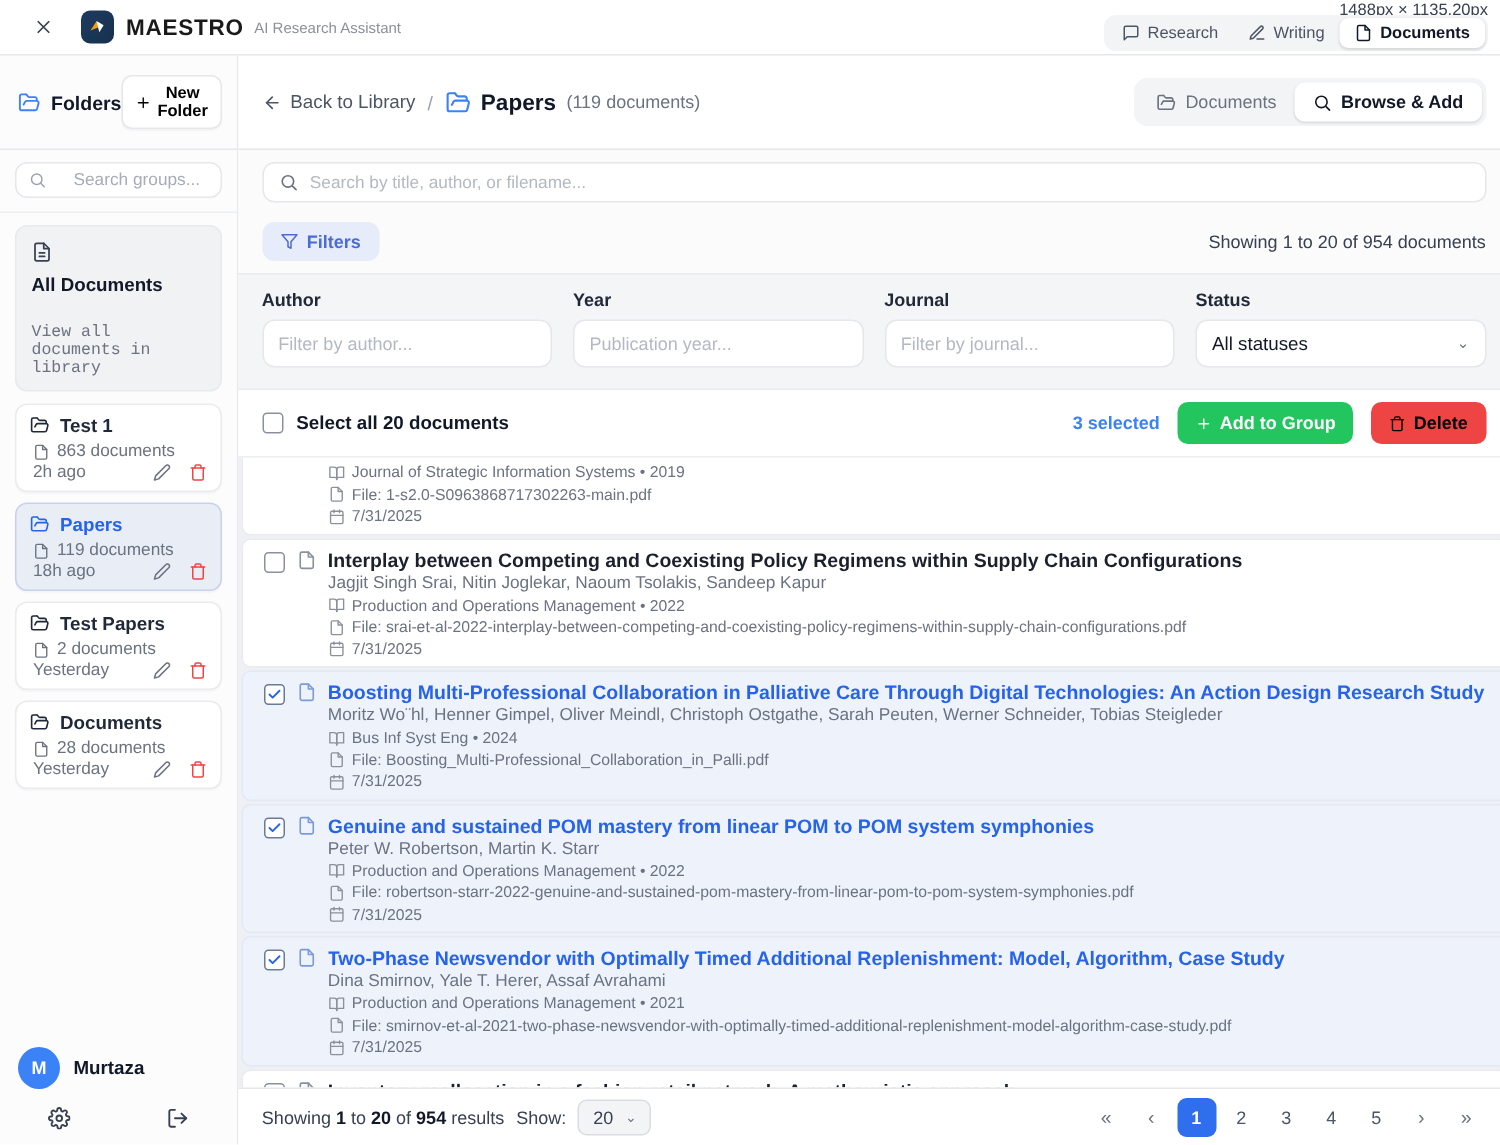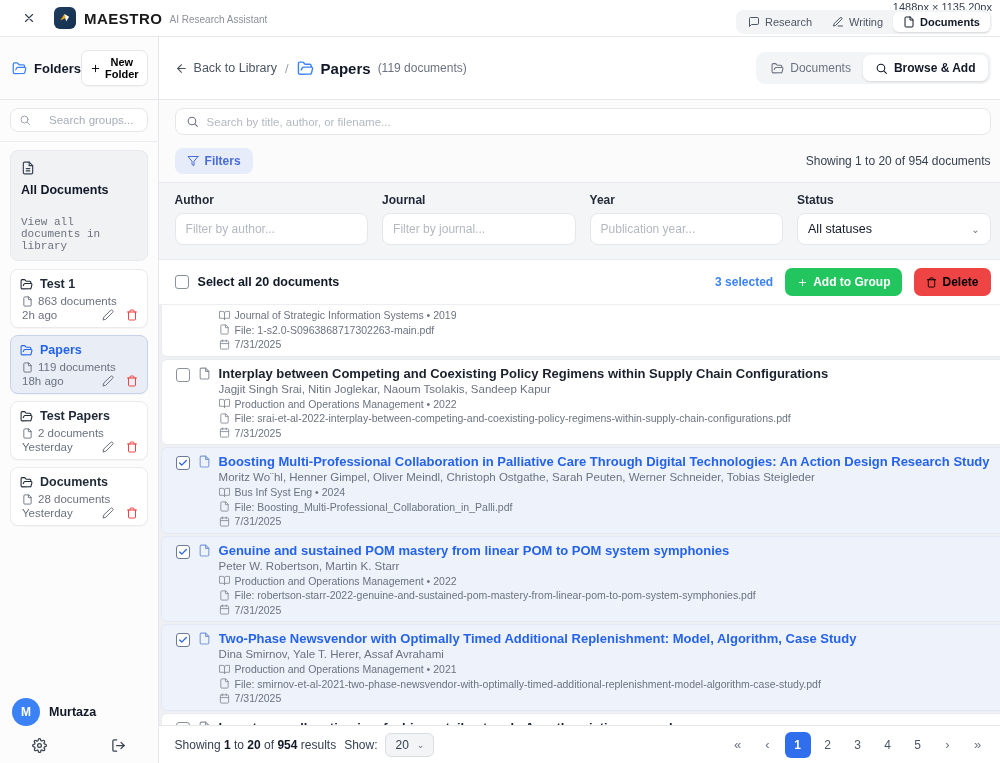--- a/index.html
+++ b/index.html
@@ -29,21 +29,21 @@
   .sb-search-wrap { padding:8px 10px 9px; border-bottom:1px solid #eceef1; }
   .sb-search { display:flex; align-items:center; gap:18px; background:#fff; border:1px solid #e5e7eb; border-radius:8px; padding:5px 8px; color:#9ca3af; }
   .sb-search input { border:none; outline:none; font-size:11.5px; width:100%; background:transparent; color:#111827; font-family:inherit; }
   .sb-search input::placeholder { color:#a6adb8; }
   .all-docs-card { margin:8px 10px 6px; background:#f1f2f4; border:1px solid #e7e9ec; border-radius:8px; padding:8px 10px; display:flex; gap:8px; cursor:pointer;flex-direction:column; }
   .all-docs-card .t { font-size:12.5px; font-weight:700; }
   .all-docs-card .s { font-size:11px; color:#6b7280; margin-top:19px;font-family:Liberation Mono, monospace; }
   .folder-list { flex:1; overflow:hidden; padding:2px 10px; }
   .folder-card { background:#fff; border:1px solid #e9ebee; border-radius:8px; padding:7px 9px 6px; margin-bottom:7px; cursor:pointer; box-shadow:0 1px 1px rgba(0,0,0,.03); }
   .folder-card.selected { background:#e9edf6; border-color:#c6d2ec; }
-  .fc-row1 { display:flex; align-items:flex-end; gap:7px; font-size:12.5px; font-weight:700; color:#1f2937; }
+  .fc-row1 { display:flex; align-items:flex-start; gap:7px; font-size:12.5px; font-weight:700; color:#1f2937; }
   .folder-card.selected .fc-row1 { color:#2563eb; }
   .fc-row2 { display:flex; align-items:center; gap:5px; font-size:11.5px; color:#6b7280; margin:4px 0 2px 2px; }
   .fc-row3 { display:flex; align-items:center; justify-content:space-between; font-size:11.5px; color:#6b7280; margin-left:2px; }
   .fc-actions { display:flex; gap:12px; }
   .fc-edit { color:#6b7280; cursor:pointer; }
   .fc-del { color:#ef4444; cursor:pointer; }
   .sb-user { padding:8px 12px 4px; display:flex; align-items:center; gap:9px; }
   .avatar { width:28px; height:28px; border-radius:50%; background:#3b82f6; color:#fff; display:flex; align-items:center; justify-content:center; font-size:12px; font-weight:700; }
   .user-name { font-size:12.5px; font-weight:700; }
   .sb-foot { display:flex; padding:8px 0 10px; }
@@ -445,26 +445,26 @@
       </button>
       <span class="showing-text">Showing 1 to 20 of 954 documents</span>
     </div>
 
     <div class="filter-panel">
       <div class="ffield">
         <label>Author</label>
         <input type="text" placeholder="Filter by author..." style="">
       </div>
       <div class="ffield">
+        <label>Year</label>
+        <input type="text" placeholder="Publication year..." style="">
+      </div>
+      <div class="ffield">
         <label>Journal</label>
         <input type="text" placeholder="Filter by journal..." style="">
-      </div>
-      <div class="ffield">
-        <label>Year</label>
-        <input type="text" placeholder="Publication year..." style="">
       </div>
       <div class="ffield">
         <label>Status</label>
         <div class="fselect">
           <span>All statuses</span>
           <span class="chev">⌄</span>
         </div>
       </div>
     </div>
 

